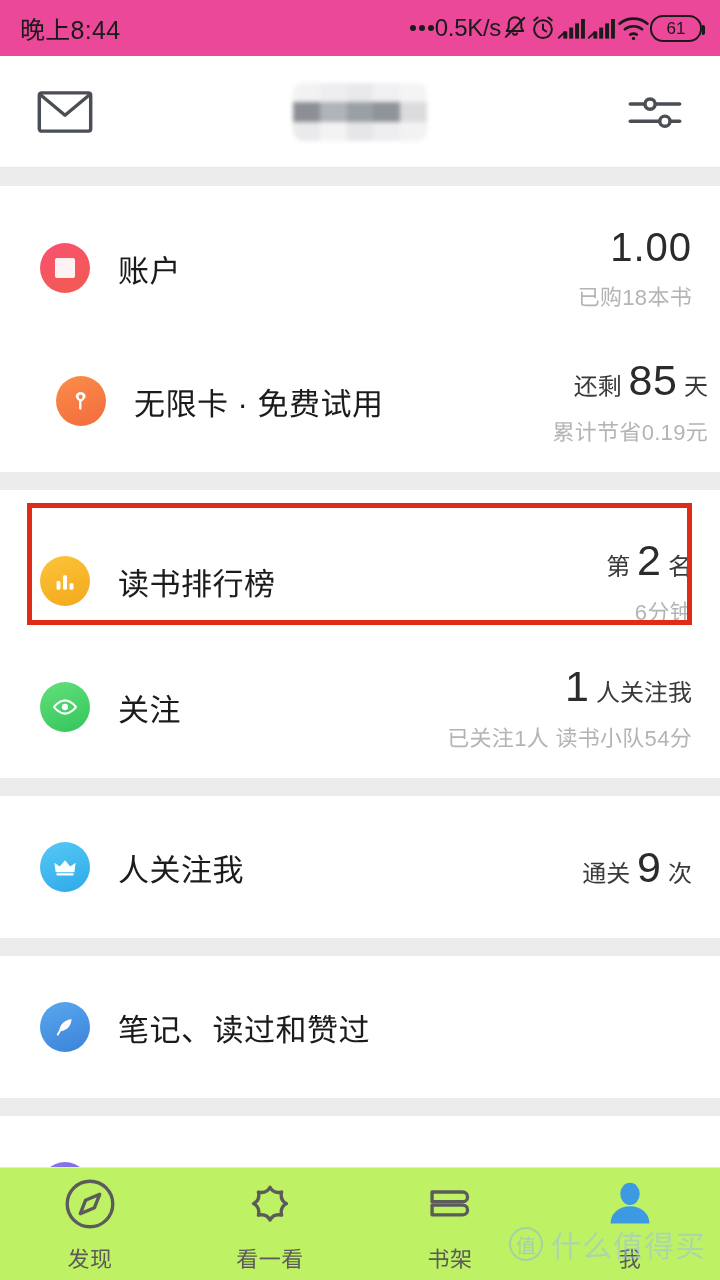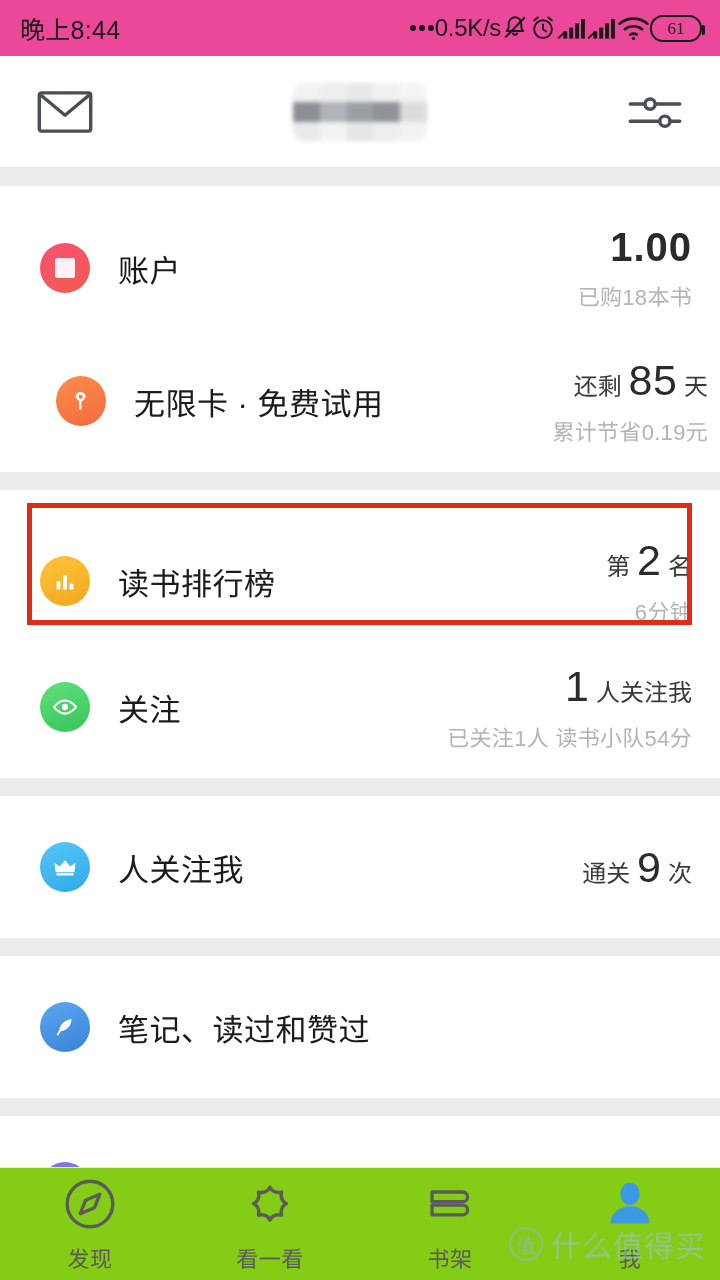--- a/index.html
+++ b/index.html
@@ -17,21 +17,21 @@
     padding:0 18px 0 20px; background:#ec4899;
   }
   .sb-time{ font-size:25px; color:#1a1a1a; letter-spacing:.3px; font-weight:400; }
   .sb-right{ display:flex; align-items:center; }
   .sb-dots{ display:flex; align-items:center; gap:3px; margin-right:1px; }
   .sb-dots i{ width:6px;height:6px;border-radius:50%;background:#1a1a1a;display:block; }
   .sb-speed{ font-size:24px; color:#1a1a1a; letter-spacing:-.3px; }
   .sb-ic{ display:block; }
   .sb-batt{
     width:52px;height:27px;border:2.2px solid #1a1a1a;border-radius:13px;
-    display:flex;align-items:center;justify-content:center;position:relative;font-family:Liberation Serif, serif;
+    display:flex;align-items:center;justify-content:center;position:relative;
   }
   .sb-batt:after{
     content:"";position:absolute;right:-5px;top:8px;width:3px;height:10px;
     background:#1a1a1a;border-radius:0 2px 2px 0;
   }
   .sb-batt span{ font-size:17px; color:#1a1a1a; line-height:1; font-weight:400;}
 
   
   .appbar{
     position:absolute; top:56px; left:0; width:720px; height:112px;
@@ -59,32 +59,32 @@
     background:#fff; padding:0 28px 0 40px;
   }
   .row-ic{ width:50px;height:50px;border-radius:50%;flex:0 0 50px;position:relative;
            display:flex;align-items:center;justify-content:center; }
   .row-title{
     margin-left:28px; font-size:31px; color:#1b1b1b; letter-spacing:.5px; white-space:nowrap;
   }
   .row-right{ margin-left:auto; text-align:right; }
   .rr-main{ font-size:24px; color:#3a3a3a; line-height:1.12; white-space:nowrap; }
   .rr-main b{ font-size:43px; font-weight:400; color:#2b2b2b; letter-spacing:.5px;}
-  .rr-main .big-only{ font-size:40px; font-weight:700; color:#2b2b2b; letter-spacing:1px;}
+  .rr-main .big-only{ font-size:40px; font-weight:400; color:#2b2b2b; letter-spacing:1px;}
   .rr-sub{ font-size:22px; color:#b4b4b4; margin-top:9px; white-space:nowrap; letter-spacing:.3px;}
 
   
   .hl-box{
     position:absolute; border:5px solid #e02b16; background:transparent;
     pointer-events:none;
   }
 
   
   .navbar{
-    position:absolute; left:0; bottom:0; width:720px; height:113px; background:#84cc16;
+    position:absolute; left:0; bottom:0; width:720px; height:113px; background:#bef264;
     display:flex; border-top:1px solid #e6e6e6;
   }
   .nav-item{ flex:1; display:flex; flex-direction:column; align-items:center; justify-content:center; gap:9px;}
   .nav-label{ font-size:22px; color:#5b5b5b; letter-spacing:.5px;}
   .nav-item.active .nav-label{ color:#5b5b5b; }
 
   
   .watermark{
     position:absolute; right:14px; bottom:14px; display:flex; align-items:center; gap:8px;
     opacity:.55; pointer-events:none;

